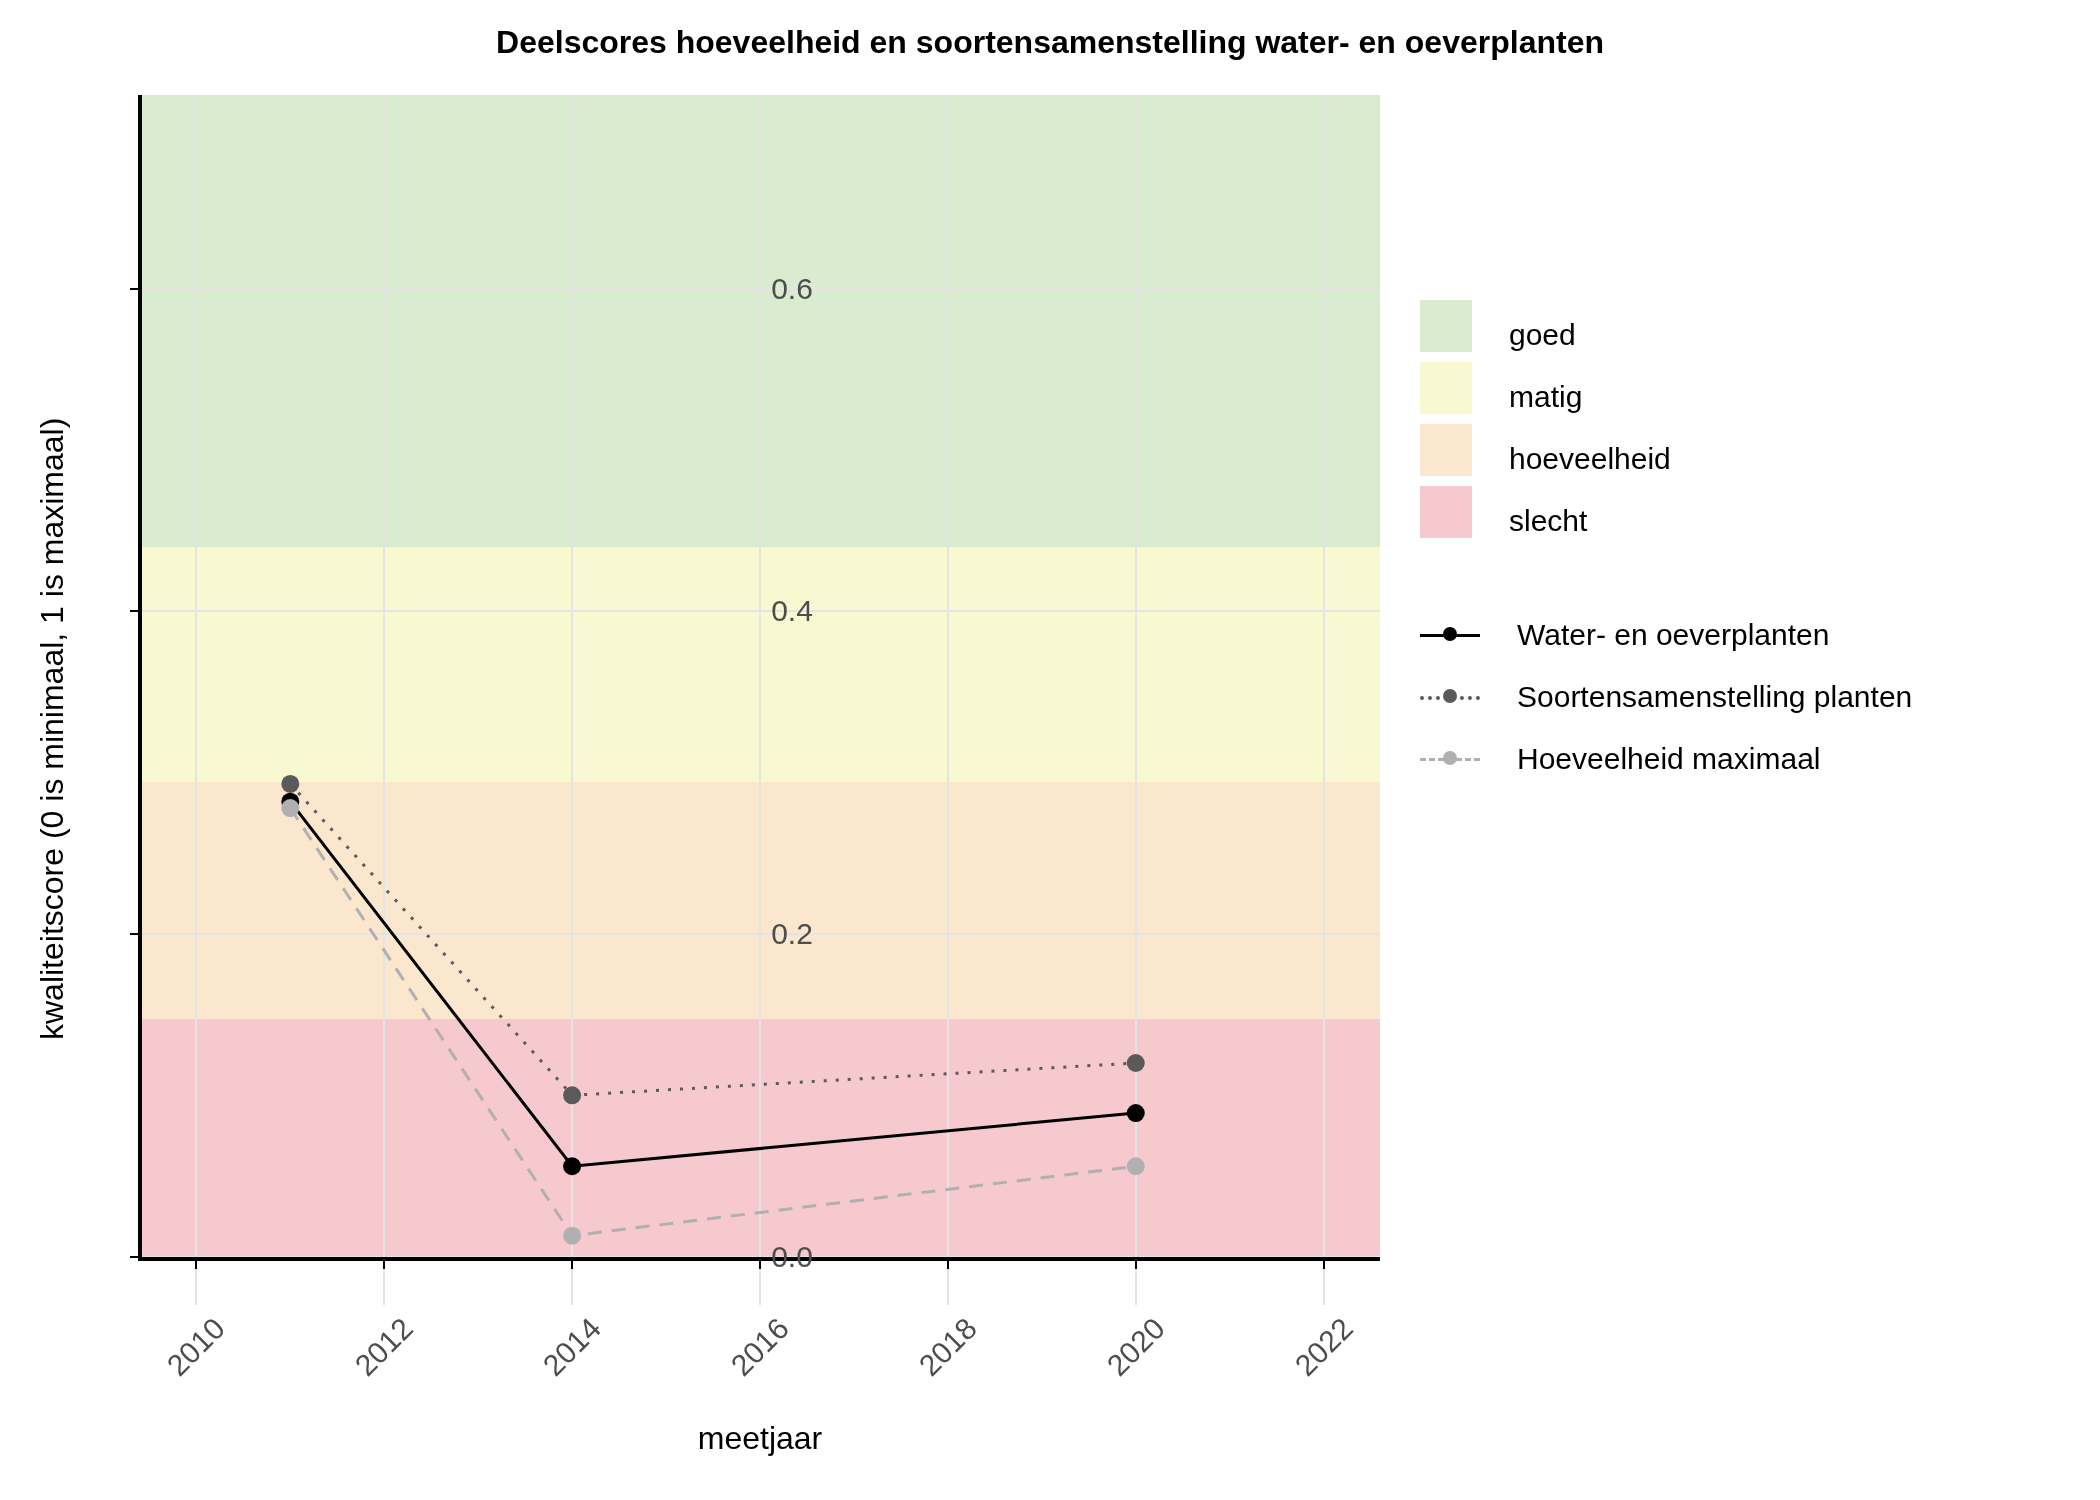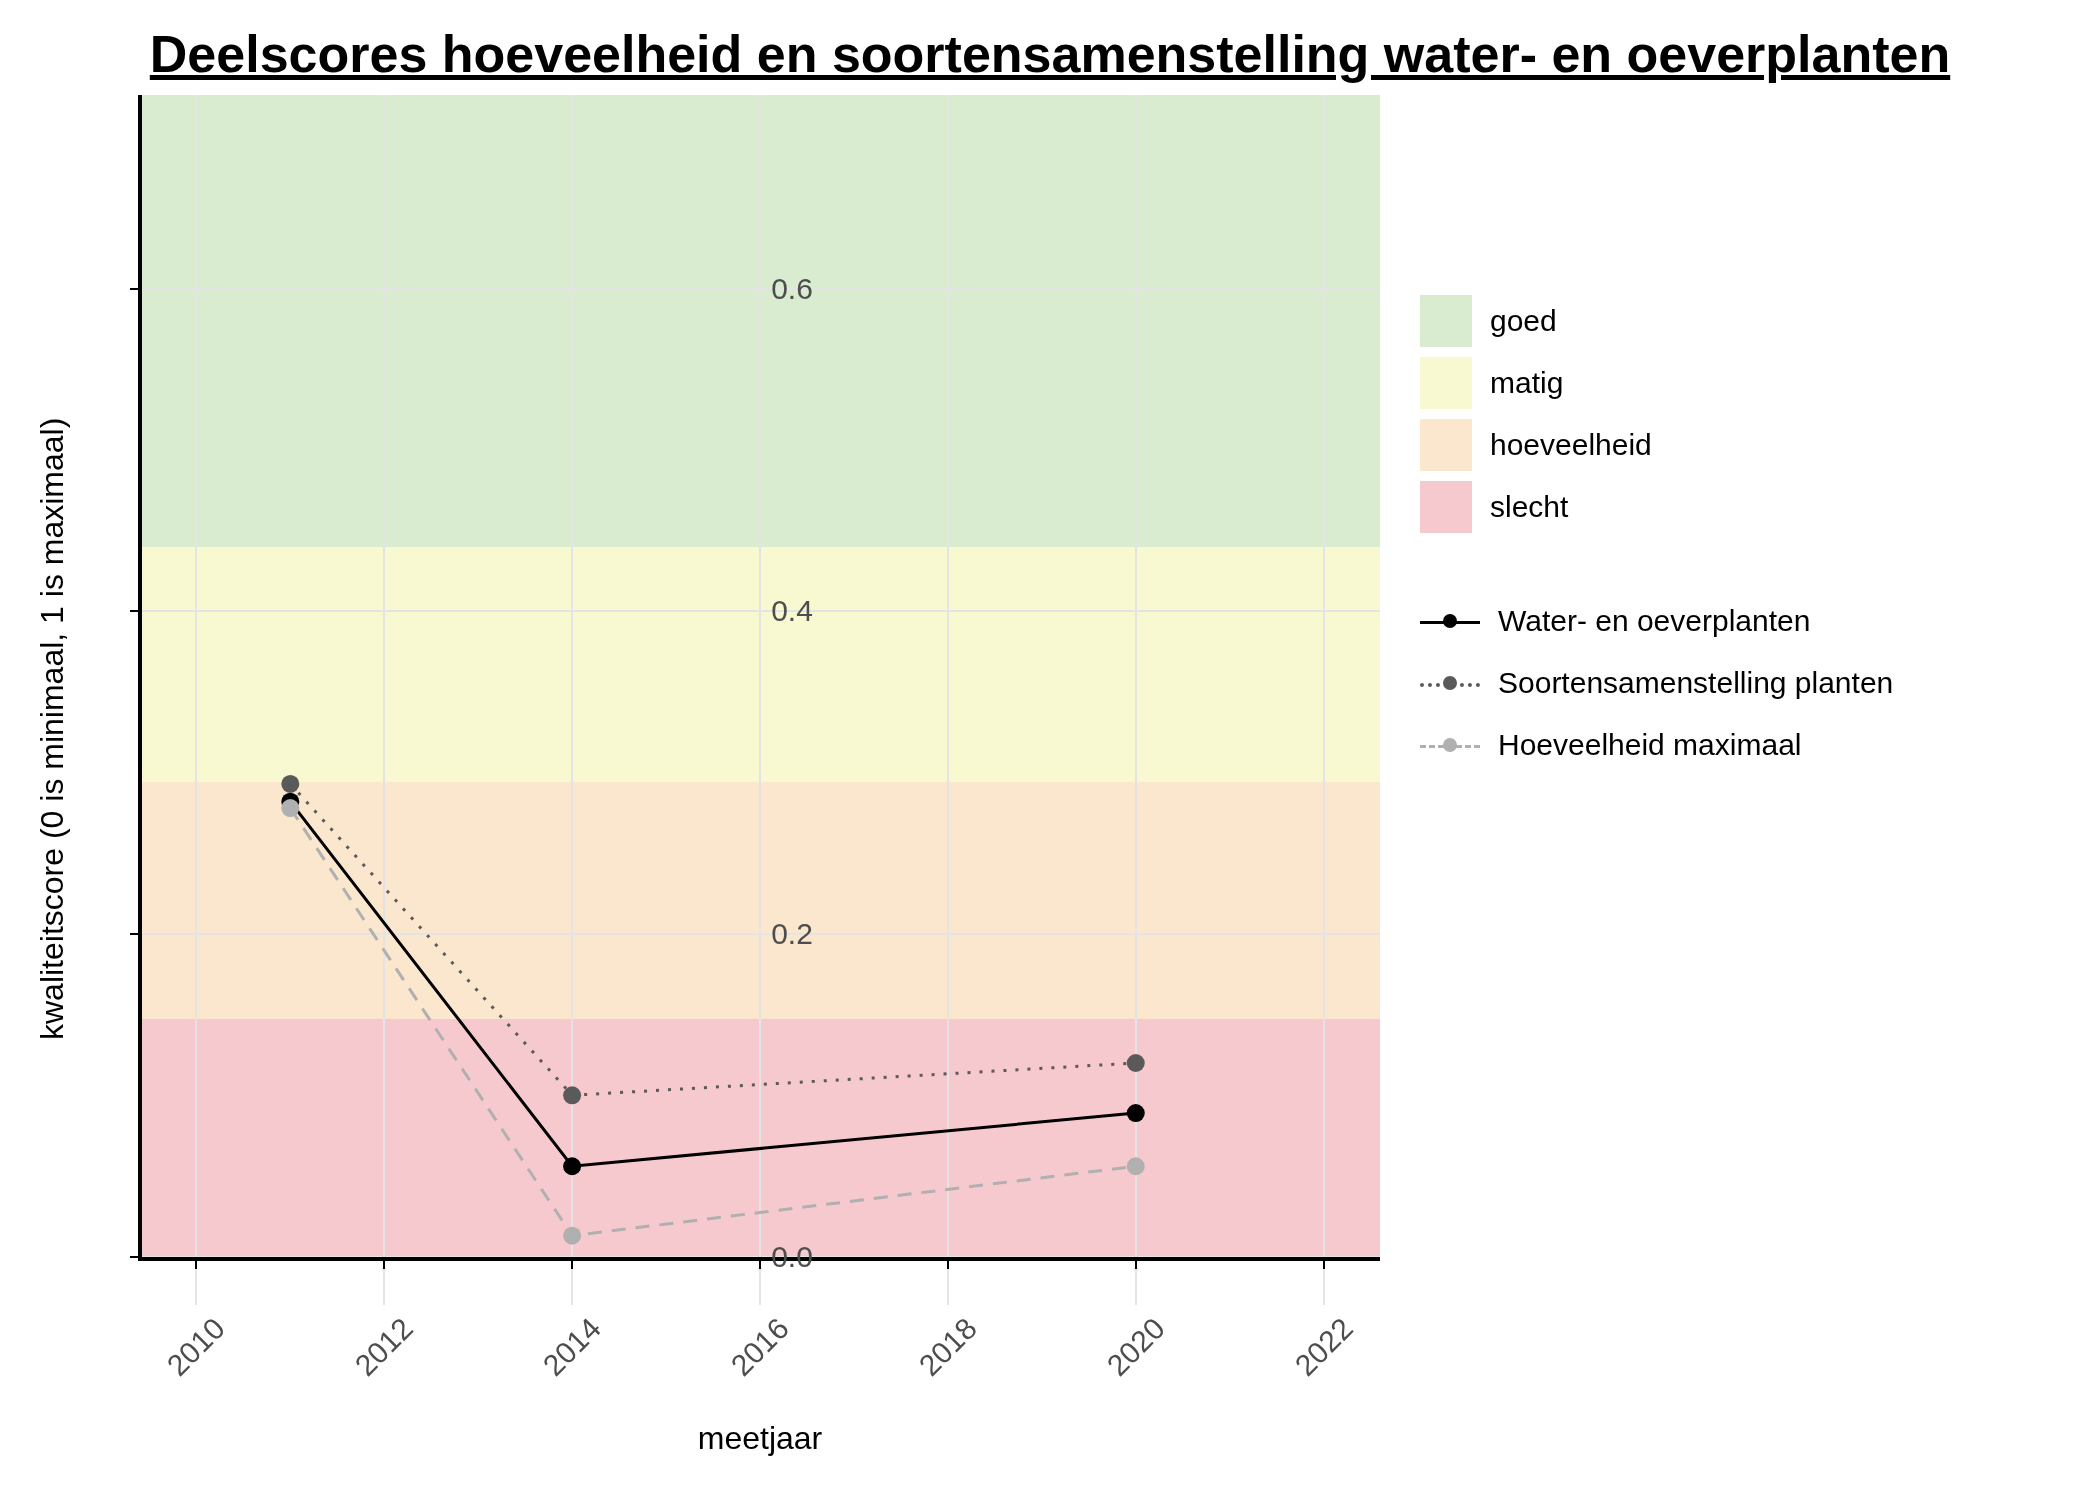--- a/index.html
+++ b/index.html
@@ -8,26 +8,25 @@
     background: #ffffff;
     width: 2100px;
     height: 1500px;
     position: relative;
   }
   .title {
     position: absolute;
     top: 24px;
     left: 50%;
     transform: translateX(-50%);
-    font-size: 52px;
+    font-size: 32px;
     font-weight: bold;
     color: #000;
     text-align: center;
     white-space: nowrap;
-    text-decoration: underline;
   }
   .plot-area {
     position: absolute;
     left: 140px;
     top: 95px;
     width: 1240px;
     height: 1210px;
     background: #ffffff;
   }
   .bg-band {
@@ -94,21 +93,21 @@
   
   .legend {
     position: absolute;
     left: 1420px;
     top: 290px;
     font-size: 30px;
     color: #000;
   }
   .legend-title { font-size: 32px; margin-bottom: 18px; }
   .legend-section { margin-bottom: 52px; }
-  .legend-item { display: flex; align-items: center; height: 62px; }
+  .legend-item { display: flex; align-items: flex-end; height: 62px; gap: 19px; }
   .legend-swatch {
     width: 52px; height: 52px; margin-right: 18px;
     border: none;
   }
   .legend-key {
     width: 60px; height: 36px; margin-right: 18px;
     position: relative;
     display: flex; align-items: center; justify-content: center;
   }
   .legend-key .line {

